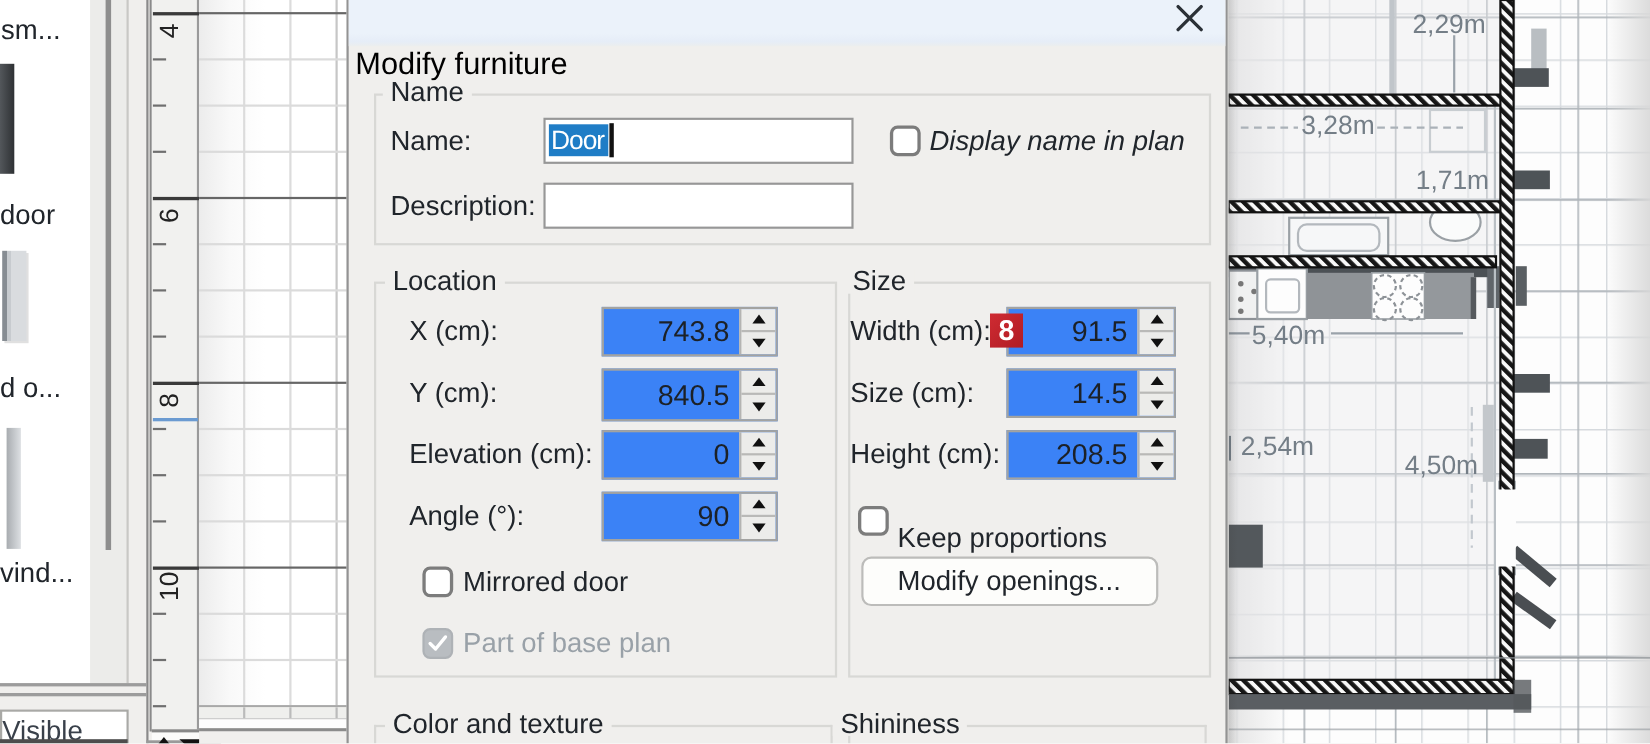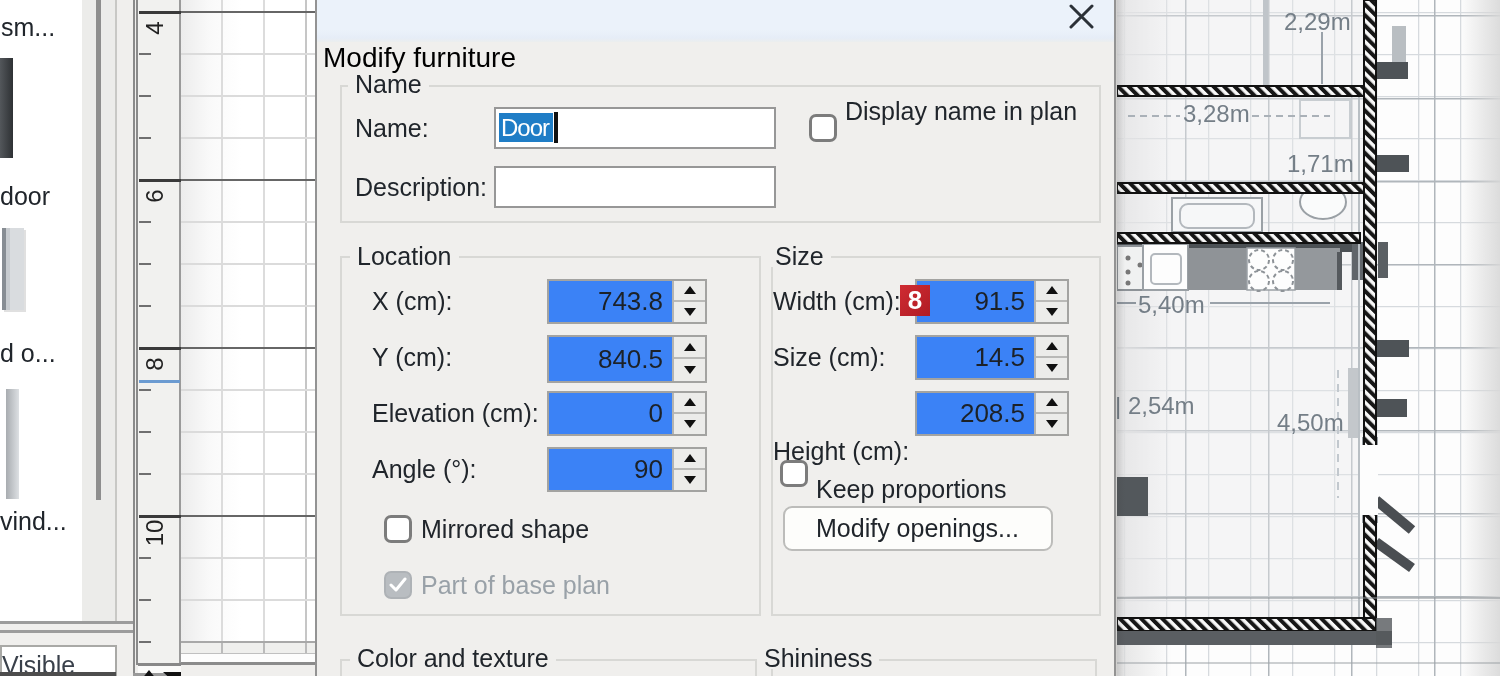--- a/index.html
+++ b/index.html
@@ -230,21 +230,21 @@
 </svg>
 
 <div class="grp" style="left:340px;top:85px;width:757px;height:134px;"></div>
 <div class="glab" style="left:348px;top:73px;">Name</div>
 <div class="lbl" style="left:355px;top:113px;">Name:</div>
 <div class="field" style="left:494px;top:107px;width:282px;height:42px;"></div>
 <div class="abs" style="left:499px;top:113px;width:54px;height:29px;background:#1f7dc6;"></div>
 <div class="lbl" style="left:501px;top:113px;color:#fff;line-height:29px;font-size:24px;letter-spacing:-1px;">Door</div>
 <div class="abs" style="left:554px;top:112px;width:4px;height:31px;background:#111;"></div>
 <div class="cb" style="left:809px;top:114px;"></div>
-<div class="lbl" style="left:845px;top:96px;">Display name in plan</div>
+<div class="lbl" style="left:845px;top:113px;font-style:italic;">Display name in plan</div>
 <div class="lbl" style="left:355px;top:172px;">Description:</div>
 <div class="field" style="left:494px;top:166px;width:282px;height:42px;"></div>
 
 <div class="grp" style="left:340px;top:256px;width:417px;height:356px;"></div>
 <div class="glab" style="left:350px;top:245px;">Location</div>
 <div class="lbl" style="left:372px;top:286px;">X (cm):</div>
 <div class="spin" style="left:547px;top:279px;width:160px;height:45px;">
       <div class="val">743.8</div>
  <div class="btns">
         <div class="up">
@@ -285,21 +285,21 @@
  <div class="btns">
         <div class="up">
           <div class="tri-u"></div>
         </div>
         <div class="dn">
           <div class="tri-d"></div>
         </div>
       </div>
     </div>
 <div class="cb" style="left:384px;top:515px;"></div>
-<div class="lbl" style="left:421px;top:514px;">Mirrored shape</div>
+<div class="lbl" style="left:421px;top:514px;">Mirrored door</div>
 <div class="cb" style="left:384px;top:571px;background:#b9bdc1;border:2px solid #aeb2b6;"></div>
 <svg class="abs" style="left:389px;top:577px;" width="18" height="16" viewBox="0 0 18 16">
 <path d="M2 8 L7 13 L16 2" stroke="#fff" stroke-width="3" fill="none" stroke-linecap="round" stroke-linejoin="round"></path>
 </svg>
 <div class="lbl" style="left:421px;top:570px;color:#99a1a8;">Part of base plan</div>
 
 <div class="grp" style="left:771px;top:256px;width:326px;height:356px;"></div>
 <div class="glab" style="left:768px;top:245px;">Size</div>
 <div class="lbl" style="left:773px;top:286px;">Width (cm):</div>
 <div class="spin" style="left:915px;top:279px;width:154px;height:45px;">
@@ -318,21 +318,21 @@
       <div class="val">14.5</div>
  <div class="btns">
         <div class="up">
           <div class="tri-u"></div>
         </div>
         <div class="dn">
           <div class="tri-d"></div>
         </div>
       </div>
     </div>
-<div class="lbl" style="left:773px;top:398px;margin-top:38px;">Height (cm):</div>
+<div class="lbl" style="left:773px;top:398px;">Height (cm):</div>
 <div class="spin" style="left:915px;top:391px;width:154px;height:45px;">
       <div class="val">208.5</div>
  <div class="btns">
         <div class="up">
           <div class="tri-u"></div>
         </div>
         <div class="dn">
           <div class="tri-d"></div>
         </div>
       </div>

